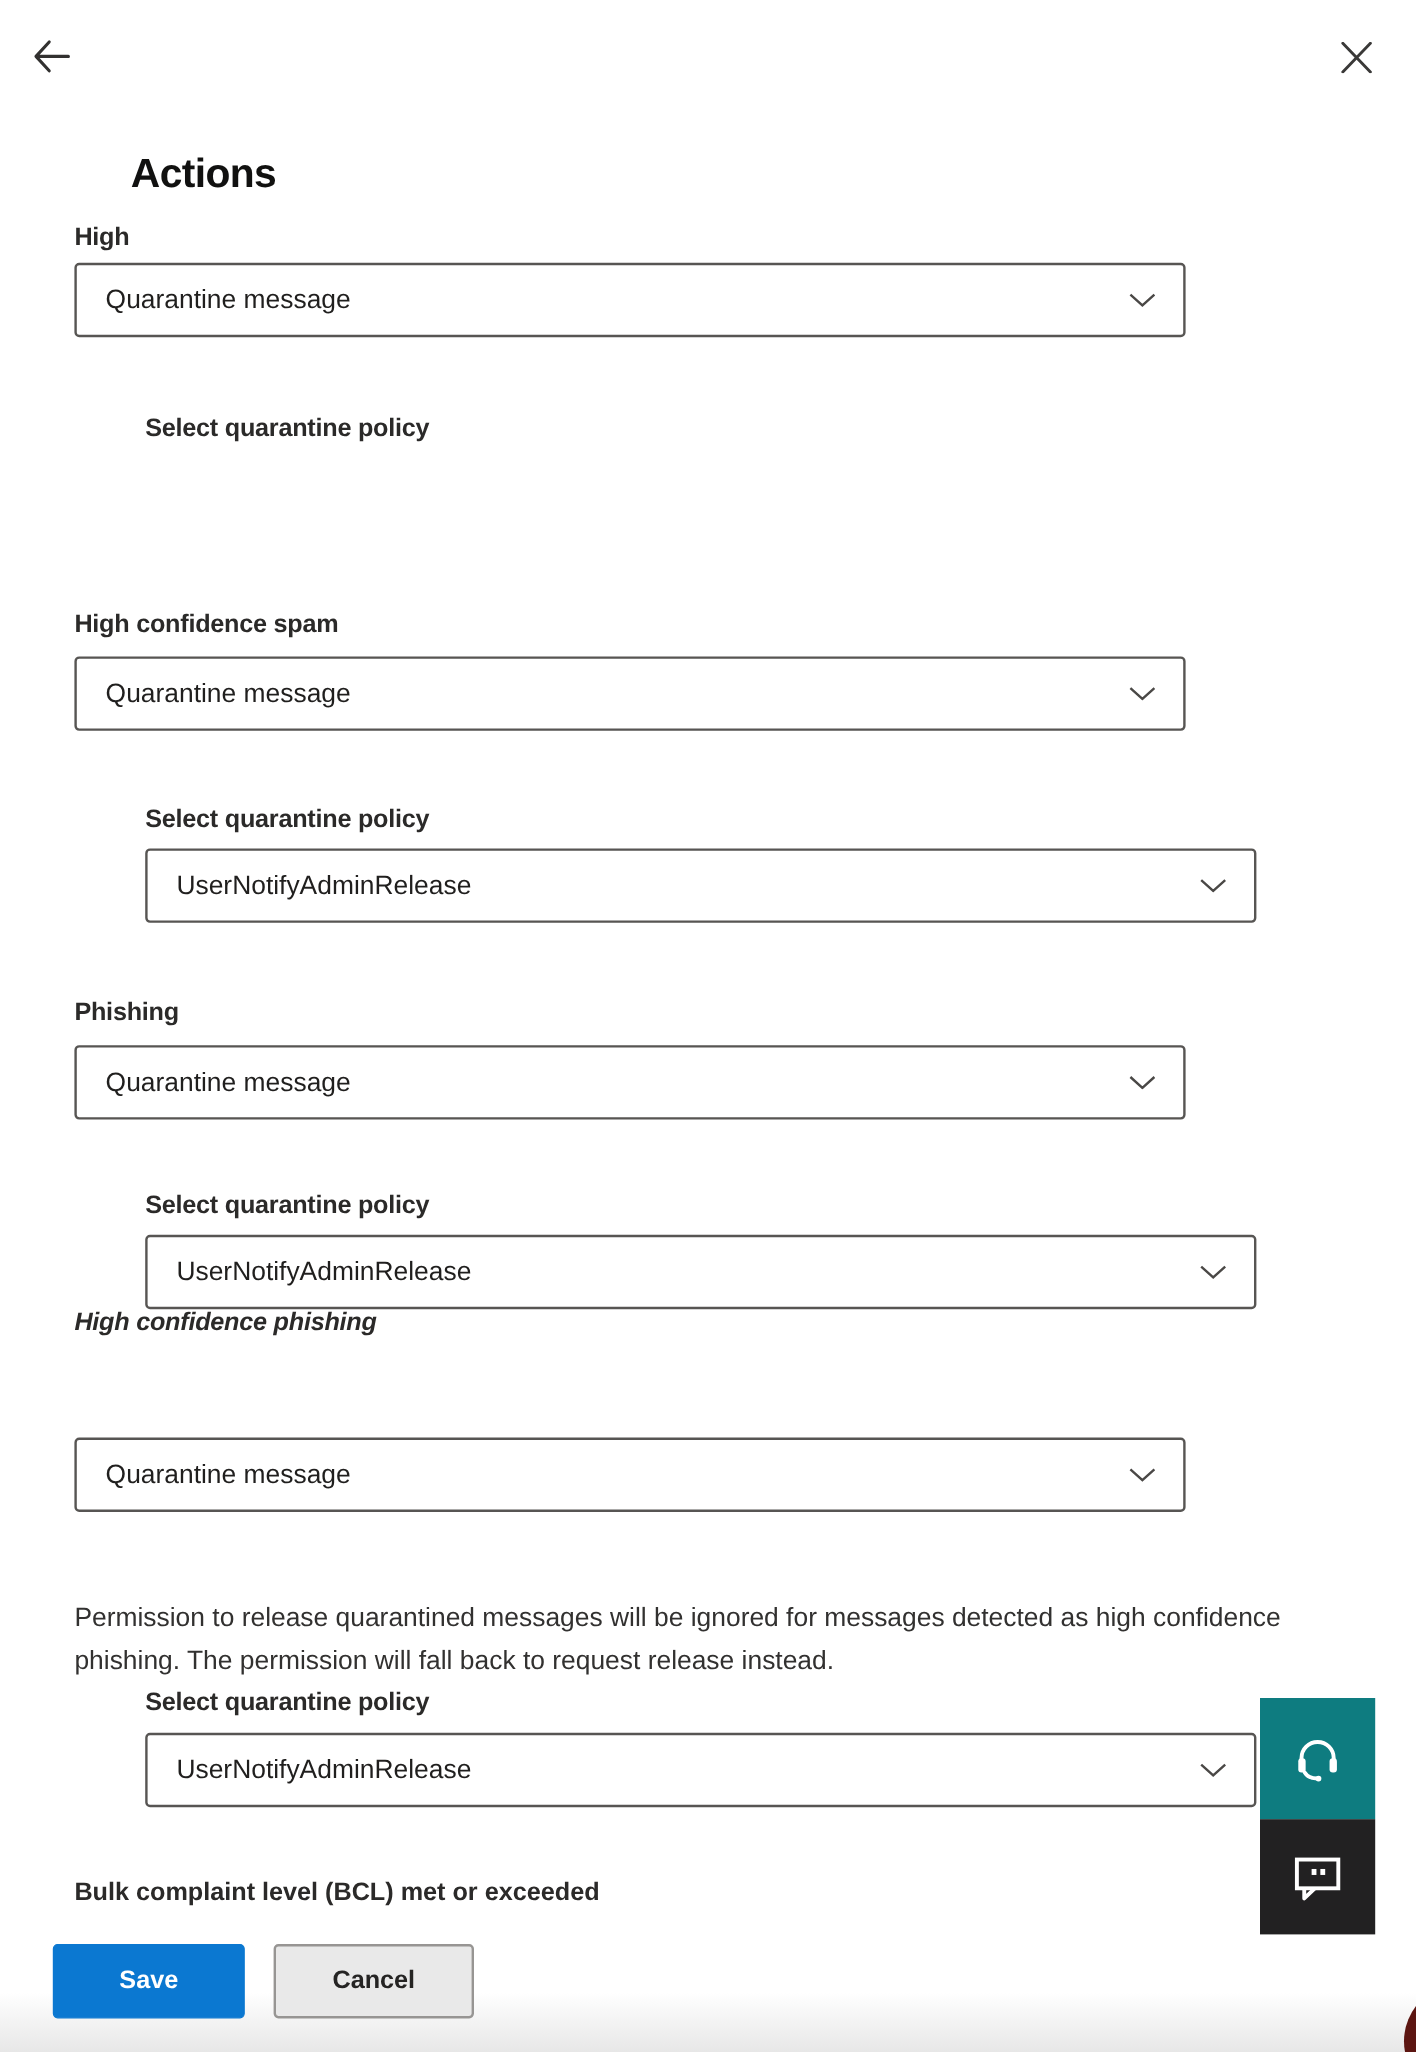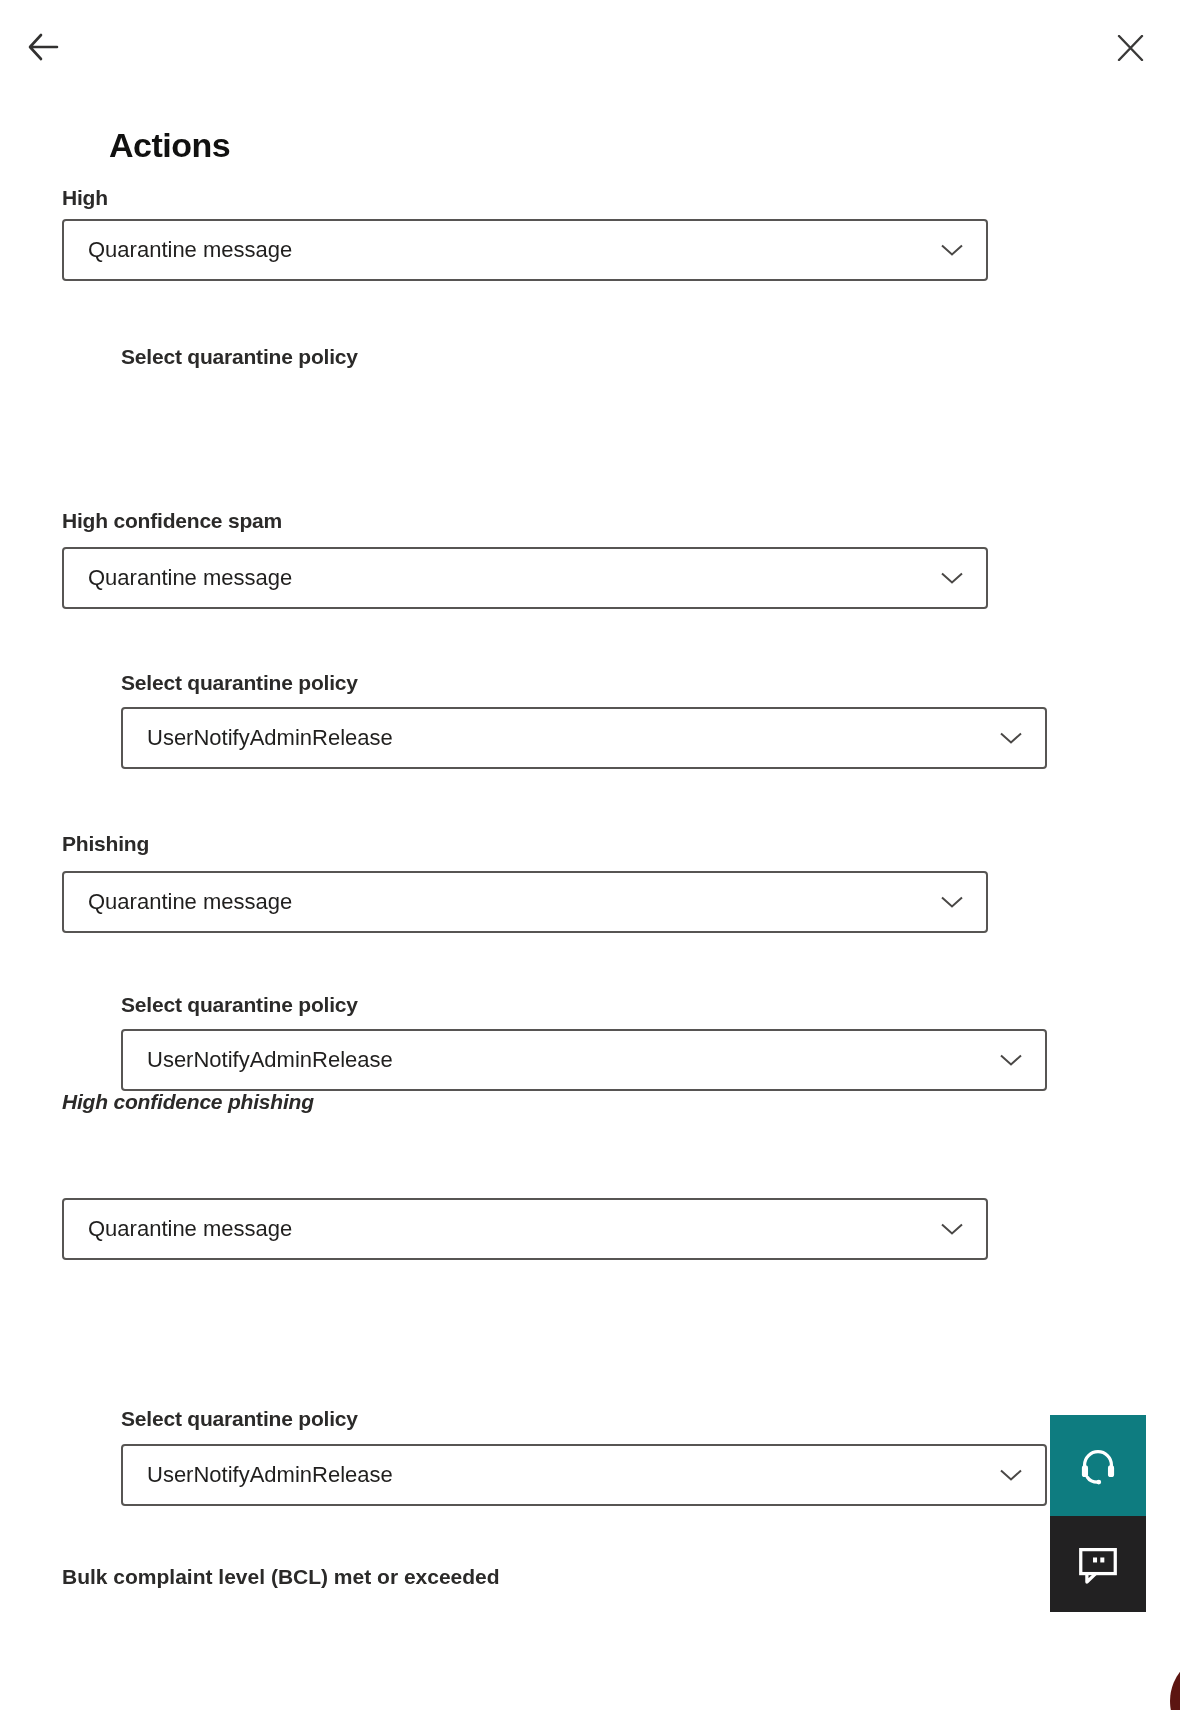--- a/index.html
+++ b/index.html
@@ -181,20 +181,21 @@
   <div class="field-label main-x" style="top:1088px;font-style:italic;">High confidence phishing</div>
   <div class="select main-x" style="top:1198px;">
     <span>Quarantine message</span>
     <span class="chev">
       <svg width="24" height="12" viewBox="0 0 24 12">
           <path d="M2 1.5 L12 10.5 L22 1.5" fill="none" stroke="#4a4846" stroke-width="2"></path>
         </svg>
     </span>
   </div>
 
+  <p class="note">Permission to release quarantined messages will be ignored for messages detected as high confidence phishing. The permission will fall back to request release instead.</p>
 
   <div class="field-label indent-x" style="top:1405px;">Select quarantine policy</div>
   <div class="select indent-x" style="top:1444px;">
     <span>UserNotifyAdminRelease</span>
     <span class="chev">
       <svg width="24" height="12" viewBox="0 0 24 12">
           <path d="M2 1.5 L12 10.5 L22 1.5" fill="none" stroke="#4a4846" stroke-width="2"></path>
         </svg>
     </span>
   </div>
@@ -216,16 +217,20 @@
     <span style="display:flex;">
       <svg width="46" height="46" viewBox="0 0 24 24">
         <rect x="3" y="4.5" width="18" height="12.5" fill="none" stroke="#ffffff" stroke-width="1.7"></rect>
         <path d="M6.2 17 v4.4 l4.6 -4.4" fill="none" stroke="#ffffff" stroke-width="1.7" stroke-linejoin="round"></path>
         <rect x="9.4" y="8.6" width="2.1" height="2.6" fill="#ffffff"></rect>
         <rect x="13.2" y="8.6" width="2.1" height="2.6" fill="#ffffff"></rect>
       </svg>
     </span>
   </button>
 
+  <div class="footer">
+    <button class="btn" id="save-btn">Save</button>
+    <button class="btn" id="cancel-btn">Cancel</button>
+  </div>
 
   <div class="corner-arc"></div>
 
 </div>
 
 </body></html>

